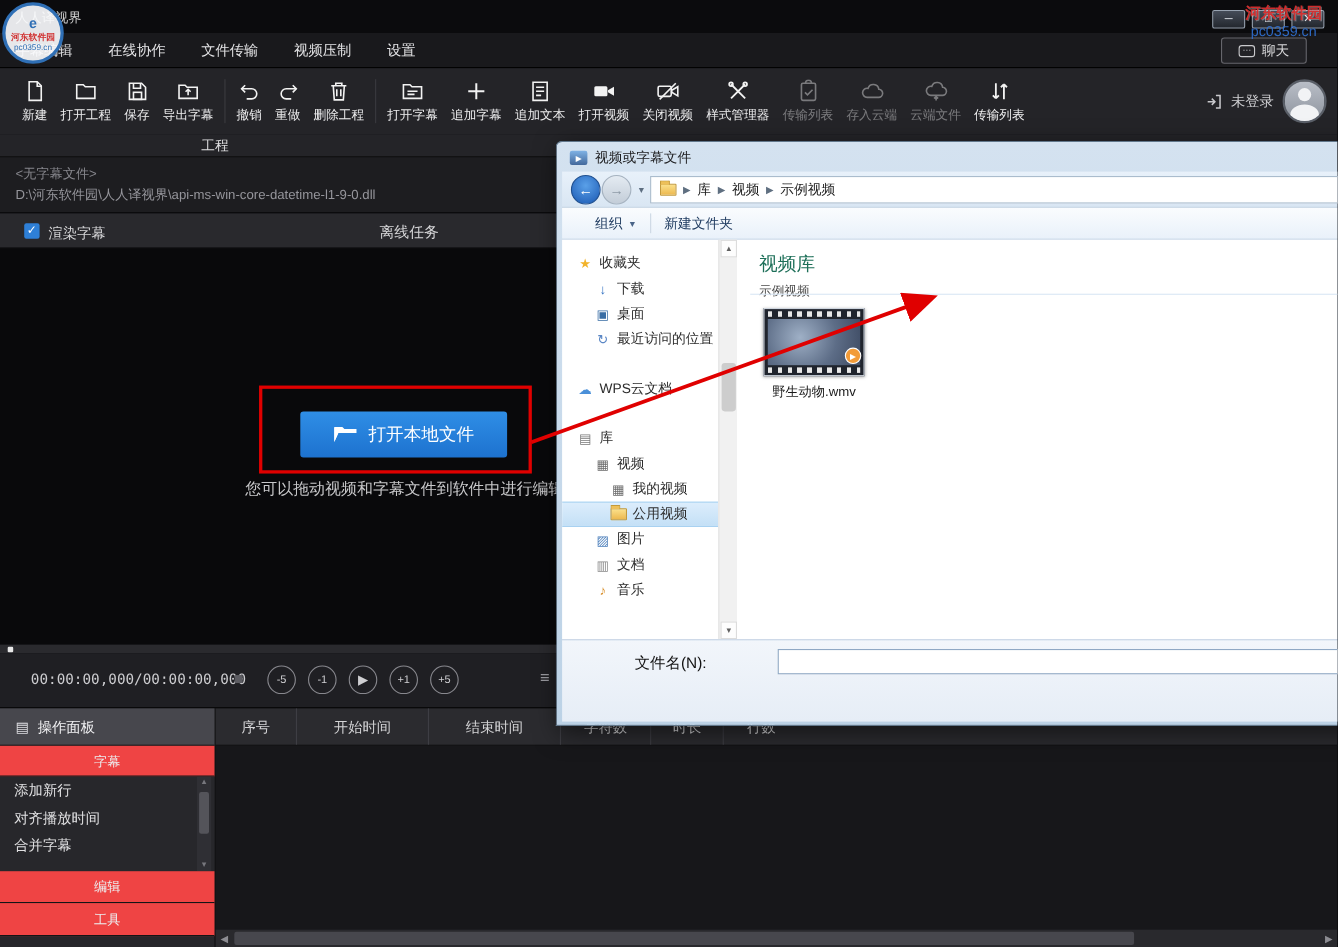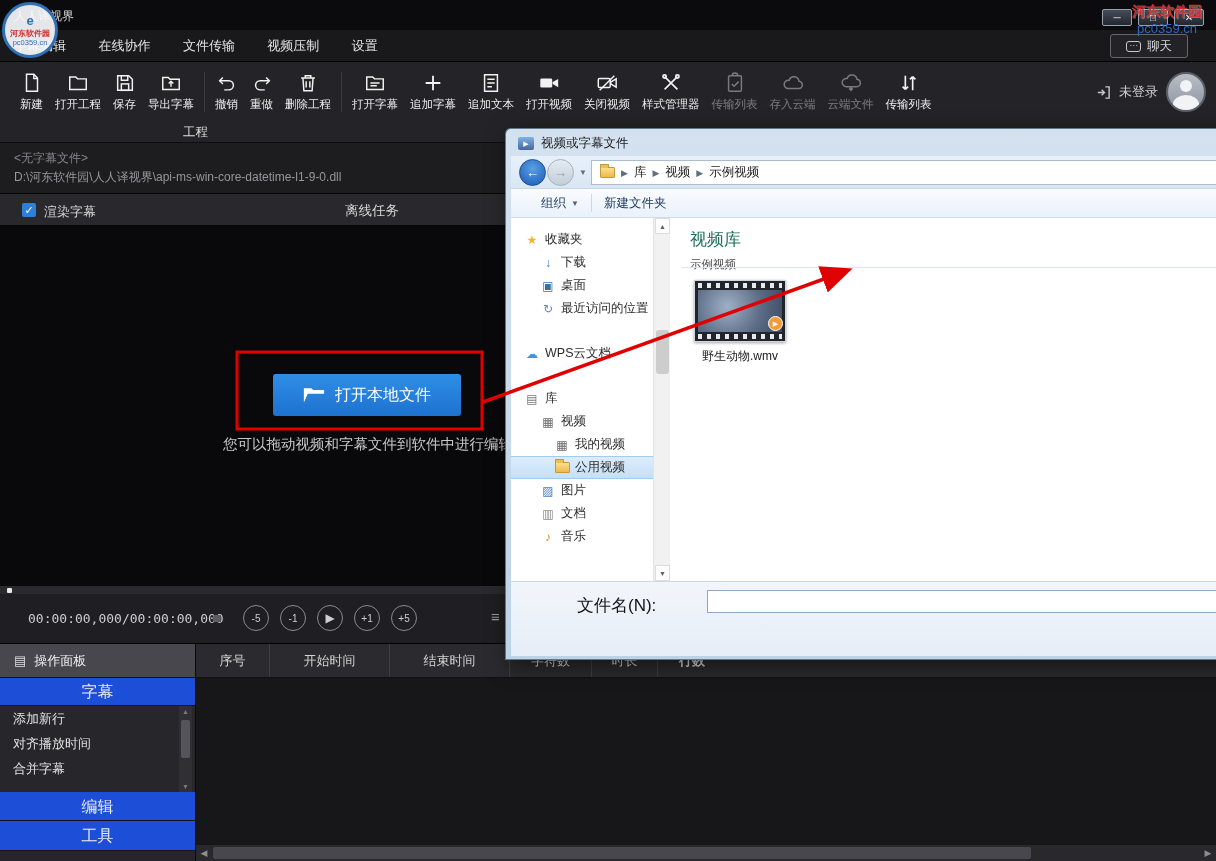--- a/index.html
+++ b/index.html
@@ -58,35 +58,35 @@
   .stop-btn { position: absolute; left: 208px; top: 15px; width: 18px; height: 18px; color: #5c5c62; font-size: 15px; line-height: 18px; text-align: center; }
   .circle-btn { position: absolute; top: 11px; width: 26px; height: 26px; border: 1.5px solid #88888e; border-radius: 50%; color: #cfcfd2;
                 font-size: 10px; display: flex; align-items: center; justify-content: center; }
   .tl-menu { position: absolute; left: 491px; top: 14px; color: #9a9aa0; font-size: 15px; letter-spacing: -2px; }
 
   
   .left-panel { position: absolute; left: 0; top: 644px; width: 196px; height: 217px; background: #26262a; border-right: 1px solid #0a0a0c; }
   .panel-title { position: absolute; left: 0; top: 0; width: 100%; height: 34px; background: #47474d; color: #f2f2f4; font-size: 13px;
                  display: flex; align-items: center; padding-left: 14px; gap: 8px; border-bottom: 1px solid #141416; }
   .panel-title .p-ico { color: #dedee2; font-size: 13px; }
-  .sec { position: absolute; width: 100%; background: #1d4ed8; color: #ececee; font-size: 16px; text-align: center; border-bottom: 1px solid #141416; }
+  .sec { position: absolute; width: 100%; background: #ef4444; color: #ececee; font-size: 12px; text-align: center; border-bottom: 1px solid #141416; }
   .sec-subtitle { top: 34px; height: 28px; line-height: 28px; }
   .panel-list { position: absolute; left: 0; top: 62px; width: 100%; height: 86px; overflow: hidden; background: #27272b; }
   .panel-item { height: 25px; line-height: 25px; padding-left: 13px; color: #e0e0e2; font-size: 13px; }
   .plist-scroll { position: absolute; right: 3px; top: 62px; width: 13px; height: 86px; background: #2f2f34; }
   .plist-scroll .arr { position: absolute; left: 0; width: 13px; text-align: center; color: #77777d; font-size: 7px; }
   .plist-scroll .a-up { top: 2px; } .plist-scroll .a-dn { bottom: 2px; }
   .plist-thumb { position: absolute; left: 2px; top: 14px; width: 9px; height: 38px; background: #54545a; border-radius: 2px; }
   .sec-edit { top: 148px; height: 29px; line-height: 29px; }
   .sec-tools { top: 177px; height: 30px; line-height: 30px; }
 
   
   .table-head { position: absolute; left: 196px; top: 644px; width: 1020px; height: 34px; background: #2b2b2f; border-bottom: 1px solid #101012; display: flex; }
   .th { display: flex; align-items: center; justify-content: center; color: #d4d4d6; font-size: 13px; border-right: 1px solid #3e3e44; }
-  .c0 { width: 74px; } .c1 { width: 120px; } .c2 { width: 120px; } .c3 { width: 490px; } .c4 { width: 82px; } .c5 { width: 66px; } .c6 { width: 68px; border-right: none; font-weight: bold; }
+  .c0 { width: 74px; } .c1 { width: 120px; } .c2 { width: 120px; } .c3 { width: 490px; } .c4 { width: 82px; } .c5 { width: 66px; } .c6 { width: 68px; border-right: none; }
   .table-body { position: absolute; left: 196px; top: 678px; width: 1020px; height: 167px; background: #17171a; }
   .hscroll { position: absolute; left: 196px; top: 845px; width: 1020px; height: 16px; background: #29292d; }
   .hs-arrow { position: absolute; top: 0; width: 16px; height: 16px; color: #8c8c92; font-size: 9px; display: flex; align-items: center; justify-content: center; }
   .hs-left { left: 0; } .hs-right { right: 0; }
   .hs-thumb { position: absolute; left: 17px; top: 2px; width: 818px; height: 12px; background: #47474d; border-radius: 2px; }
 
   
   .dialog { position: absolute; left: 505px; top: 128px; width: 853px; height: 532px; z-index: 20;
             background: linear-gradient(#d4e2f0, #bcd2e6); border: 1px solid #62788c; border-right: none;
             border-radius: 6px 0 0 0; box-shadow: 4px 6px 22px rgba(0,0,0,.55); }
@@ -132,21 +132,21 @@
   .thumb { width: 92px; height: 62px; background: #20242d; border: 1px solid #cfd6df; box-shadow: 0 1px 3px rgba(0,0,0,.35); position: relative; }
   .thumb .holes-top, .thumb .holes-bottom { position: absolute; left: 3px; right: 3px; height: 5px;
       background: repeating-linear-gradient(90deg, #e8e8e8 0 4px, transparent 4px 9px); }
   .holes-top { top: 2px; } .holes-bottom { bottom: 2px; }
   .thumb .inner { position: absolute; left: 3px; right: 3px; top: 9px; bottom: 9px;
       background: radial-gradient(circle at 35% 40%, #9fb0c6, #5d6d87 55%, #3d4a62); }
   .thumb .play { position: absolute; right: 2px; bottom: 10px; width: 15px; height: 15px; border-radius: 50%; background: #f29b38;
       color: #fff; font-size: 7px; display: flex; align-items: center; justify-content: center; border: 1px solid #fff; }
   .file-label { margin-top: 6px; font-size: 12px; color: #1a1a1a; }
   .dlg-footer { position: absolute; left: 5px; top: 452px; right: 0; height: 75px; background: linear-gradient(#f2f6fb, #e6edf6); border-top: 1px solid #cfdae8; }
-  .fname-label { position: absolute; left: 66px; top: 12px; font-size: 17px; color: #121212; }
+  .fname-label { position: absolute; left: 66px; top: 12px; font-size: 14px; color: #121212; }
   .fname-input { position: absolute; left: 196px; top: 8px; right: 0; height: 23px; border: 1px solid #8fa8c4; background: #fff; font-size: 12.5px; padding: 0 6px; }
 
   
   .annot { position: absolute; left: 0; top: 0; z-index: 40; pointer-events: none; }
   .wm-logo { position: absolute; left: 2px; top: 2px; width: 56px; height: 56px; border-radius: 50%; z-index: 50;
              background: rgba(248,250,252,.92); border: 3px solid #2f6fb5; display: flex; flex-direction: column;
              align-items: center; justify-content: center; line-height: 1.2; }
   .wm-logo .l0 { color: #2f6fb5; font-size: 13px; font-weight: bold; }
   .wm-logo .l1 { color: #d03030; font-size: 8px; font-weight: bold; }
   .wm-logo .l2 { color: #2f6fb5; font-size: 7.5px; }

